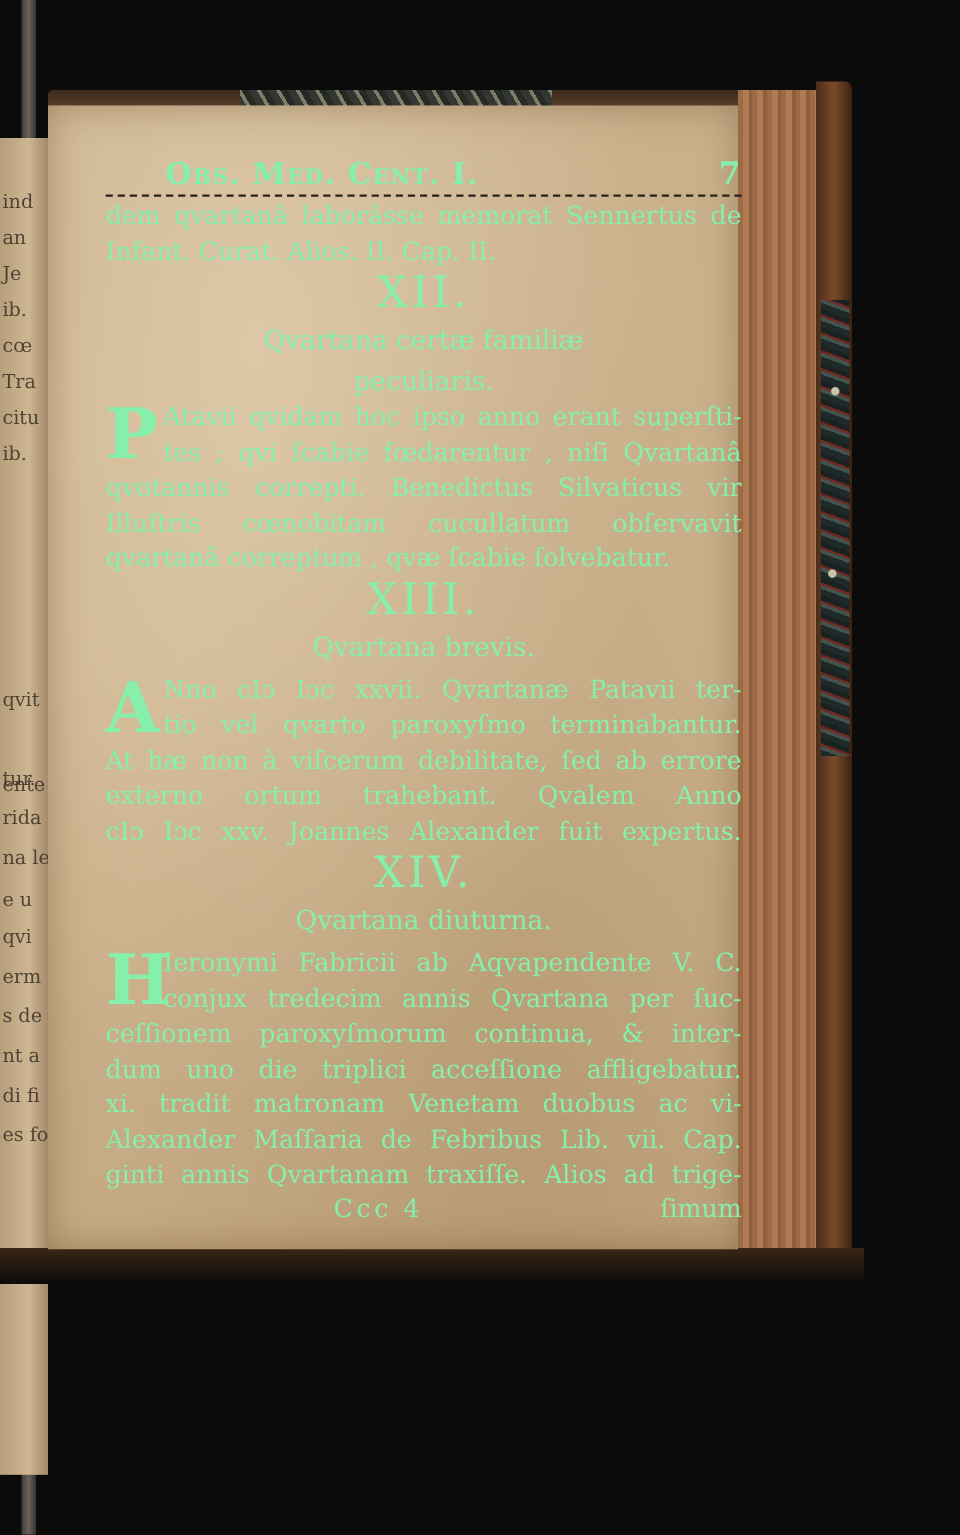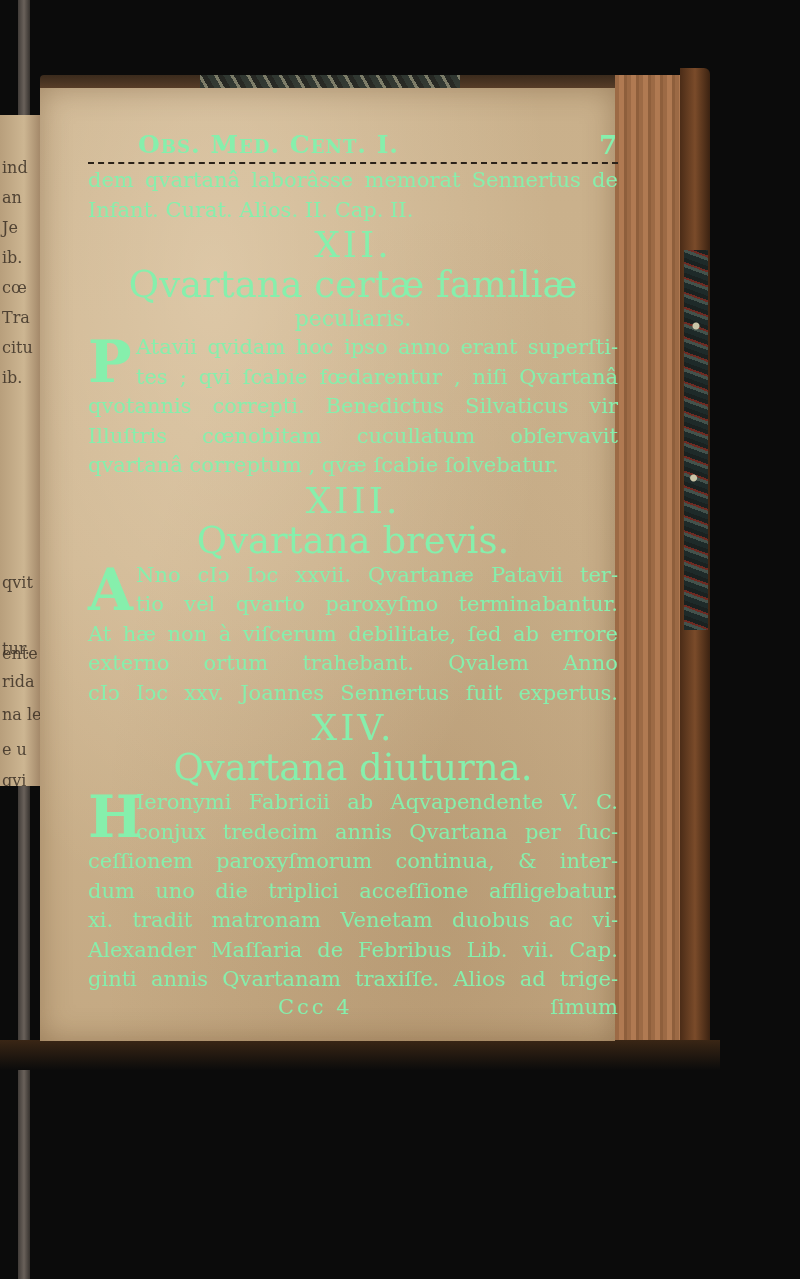--- a/index.html
+++ b/index.html
@@ -2,21 +2,21 @@
 <html><head>
 <meta charset="utf-8">
 <style>
   html, body { margin:0; padding:0; }
   body {
     width:800px; height:1279px; position:relative; overflow:hidden;
     background:#0b0b0b;
     font-family:"DejaVu Serif", "Liberation Serif", serif;
   }
   .prev-sliver {
-    position:absolute; left:0; top:115px; width:40px; height:671px;
+    position:absolute; left:0; top:115px; width:40px; height:1114px;
     background:linear-gradient(90deg,#b89f7c,#cdb692 60%,#a4896a);
     overflow:hidden;
     text-decoration:underline;
   }
   .prev-sliver .frag {
     position:absolute; left:2px; font-size:16px; color:#2a2018; opacity:.75;
     white-space:nowrap; line-height:1;
   }
   .glass-bar {
     position:absolute; left:18px; top:0; width:12px; height:1279px;
@@ -73,21 +73,21 @@
   .runhead .title { position:absolute; left:50px; top:10px; font-variant:small-caps; }
   .runhead .pnum { position:absolute; right:0; top:10px; font-size:26px; }
   .rule {
     height:0; border-top:2px dashed #2b2219; margin:6px 0 2px 0;
   }
   .line { font-size:21px; line-height:29.5px; white-space:nowrap; }
   .justify { text-align:justify; text-align-last:justify; }
   .numeral {
     text-align:center; font-size:36px; line-height:40px; letter-spacing:3px;
   }
-  .heading { font-size:37px; line-height:40px; text-align:center; }
+  .heading { font-size:22px; line-height:40px; text-align:center; }
   .sub { font-size:22px; line-height:28px; text-align:center; }
   .dropcap-wrap { position:relative; }
   .dropcap {
     position:absolute; left:0; top:2px; font-size:58px; line-height:54px; font-weight:bold;
   }
   .indent { padding-left:48px; }
   .footer { position:relative; height:32px; font-size:21px; }
   .footer .sig { position:absolute; left:190px; top:0; letter-spacing:3px; }
   .footer .catch { position:absolute; right:0; top:0;margin-left:30px; }
 </style>
@@ -150,21 +150,21 @@
   </div>
 
   <div class="numeral">XIII.</div>
   <div class="heading">Qvartana brevis.</div>
   <div class="dropcap-wrap">
     <span class="dropcap">A</span>
     <div class="line justify indent">Nno cIↄ Iↄc xxvii. Qvartanæ Patavii ter-</div>
     <div class="line justify indent">tio vel qvarto paroxyſmo terminabantur.</div>
     <div class="line justify">At hæ non à viſcerum debilitate, ſed ab errore</div>
     <div class="line justify">externo ortum trahebant.    Qvalem Anno</div>
-    <div class="line justify">cIↄ Iↄc xxv. Joannes Sennertus fuit expertus.</div>
+    <div class="line justify">cIↄ Iↄc xxv. Joannes Alexander fuit expertus.</div>
   </div>
 
   <div class="numeral">XIV.</div>
   <div class="heading">Qvartana diuturna.</div>
   <div class="dropcap-wrap">
     <span class="dropcap">H</span>
     <div class="line justify indent">Ieronymi Fabricii ab Aqvapendente V. C.</div>
     <div class="line justify indent">conjux tredecim annis Qvartana per ſuc-</div>
     <div class="line justify">ceſſionem paroxyſmorum continua, &amp; inter-</div>
     <div class="line justify">dum uno die triplici acceſſione affligebatur.</div>

